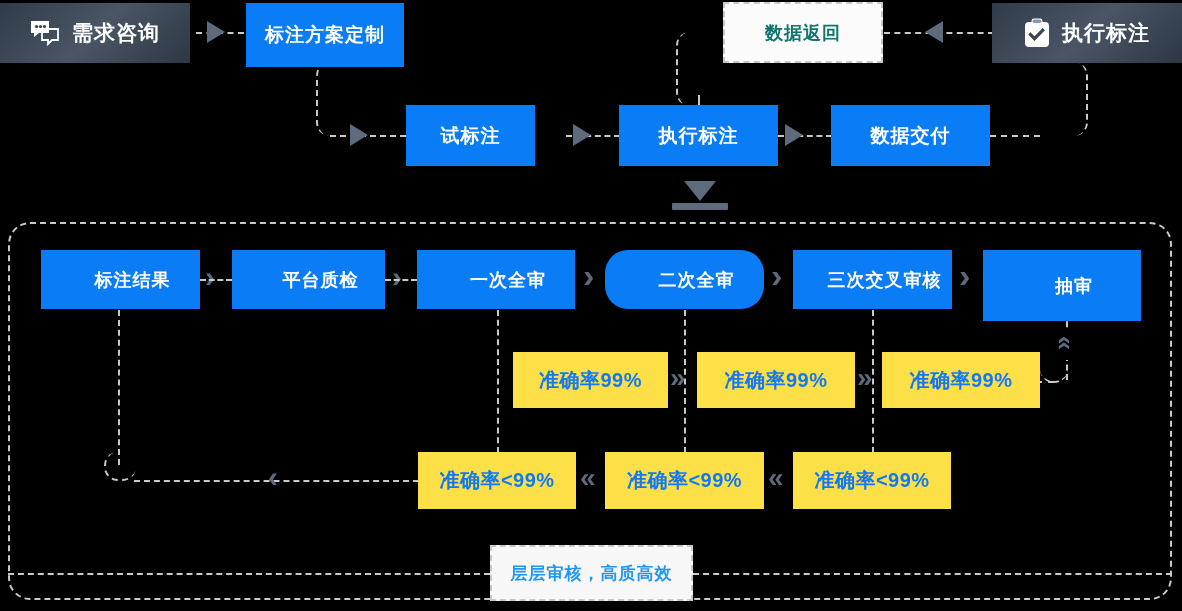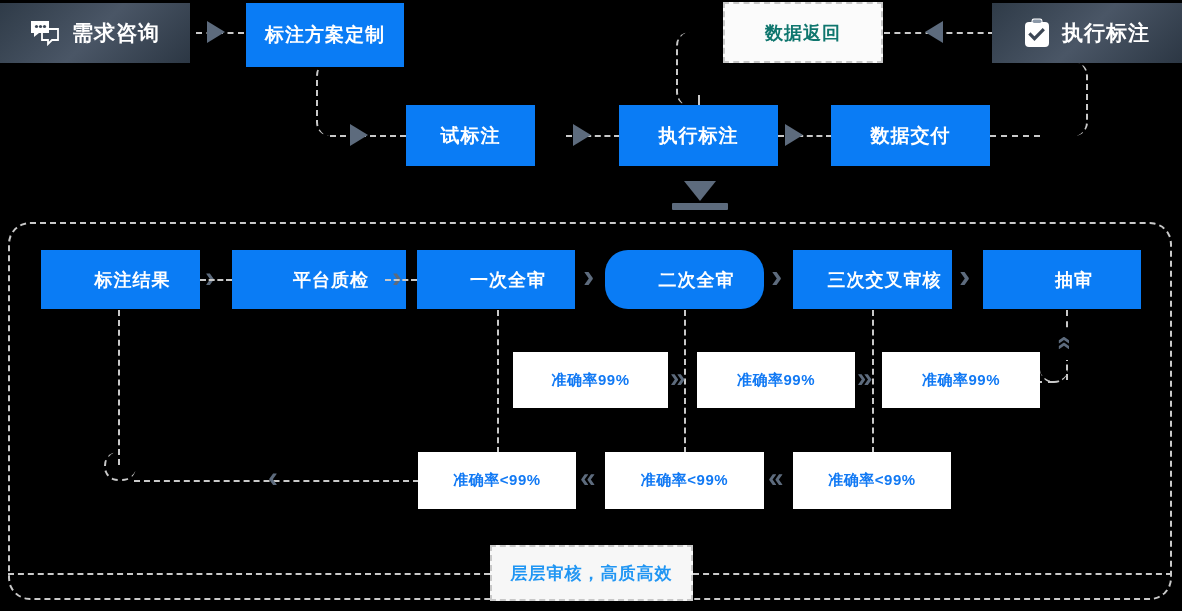--- a/index.html
+++ b/index.html
@@ -12,21 +12,21 @@
   
   .dark{
     background:linear-gradient(135deg,#2f3b48 0%,#4a5666 50%,#2c3744 100%);
     color:#fff;font-size:21px;font-weight:700;letter-spacing:1px;
     gap:12px;padding:0 14px;
   }
   
   .blue{background:#0a7cf5;color:#ffffff;font-size:19px;font-weight:700;letter-spacing:1px;}
   .blue.small{font-size:18px;padding-left:24px;}
   
-  .lblue{background:#ffffff;color:#1179f4;font-size:15px;font-weight:700;letter-spacing:.5px;}
+  .lblue{background:#fde047;color:#1179f4;font-size:20px;font-weight:700;letter-spacing:.5px;}
   
   .note{background:#fbfbfb;border:2px dashed #c8c8c8;color:#0f766e;font-size:18px;font-weight:700;letter-spacing:1px;}
   .caption{background:#f7f7f7;border:2px dashed #c8c8c8;color:#2196f3;font-size:17px;font-weight:700;letter-spacing:1px;}
 
   
   .container-dashed{
     position:absolute;box-sizing:border-box;
     border:2px dashed #c9c9c9;border-radius:22px;
   }
 
@@ -146,42 +146,42 @@
 
   <div class="hline" style="left:8px;top:573px;width:482px;"></div>
   <div class="hline" style="left:693px;top:573px;width:479px;"></div>
 
   <div class="box blue small" style="left:41px;top:250px;width:159px;height:59px;">
     <span>标注结果</span>
   </div>
   <div class="chev" style="left:205px;top:262px;font-size:30px;">›</div>
   <div class="hline" style="left:200px;top:279px;width:32px;"></div>
 
-  <div class="box blue small" style="left:232px;top:250px;width:174px;height:59px;">
+  <div class="box blue small" style="left:232px;top:250px;width:153px;height:59px;">
     <span>平台质检</span>
   </div>
   <div class="chev" style="left:392px;top:262px;font-size:30px;">›</div>
   <div class="hline" style="left:385px;top:279px;width:32px;"></div>
 
   <div class="box blue small" style="left:417px;top:250px;width:158px;height:59px;">
     <span>一次全审</span>
   </div>
   <div class="chev" style="left:583px;top:258px;font-size:34px;">›</div>
 
   <div class="box blue small" style="left:605px;top:250px;width:159px;height:59px;border-radius:23px;">
     <span>二次全审</span>
   </div>
   <div class="chev" style="left:771px;top:258px;font-size:34px;">›</div>
 
   <div class="box blue small" style="left:793px;top:250px;width:159px;height:59px;">
     <span>三次交叉审核</span>
   </div>
   <div class="chev" style="left:959px;top:258px;font-size:34px;">›</div>
 
-  <div class="box blue small" style="left:983px;top:250px;width:158px;height:59px;">
+  <div class="box blue small" style="left:983px;top:250px;width:158px;height:71px;">
     <span>抽审</span>
   </div>
 
   <div class="box lblue" style="left:513px;top:352px;width:155px;height:56px;">
     <span>准确率99%</span>
   </div>
   <div class="chev" style="left:670px;top:364px;font-size:28px;">»</div>
 
   <div class="box lblue" style="left:697px;top:352px;width:158px;height:56px;">
     <span>准确率99%</span>

